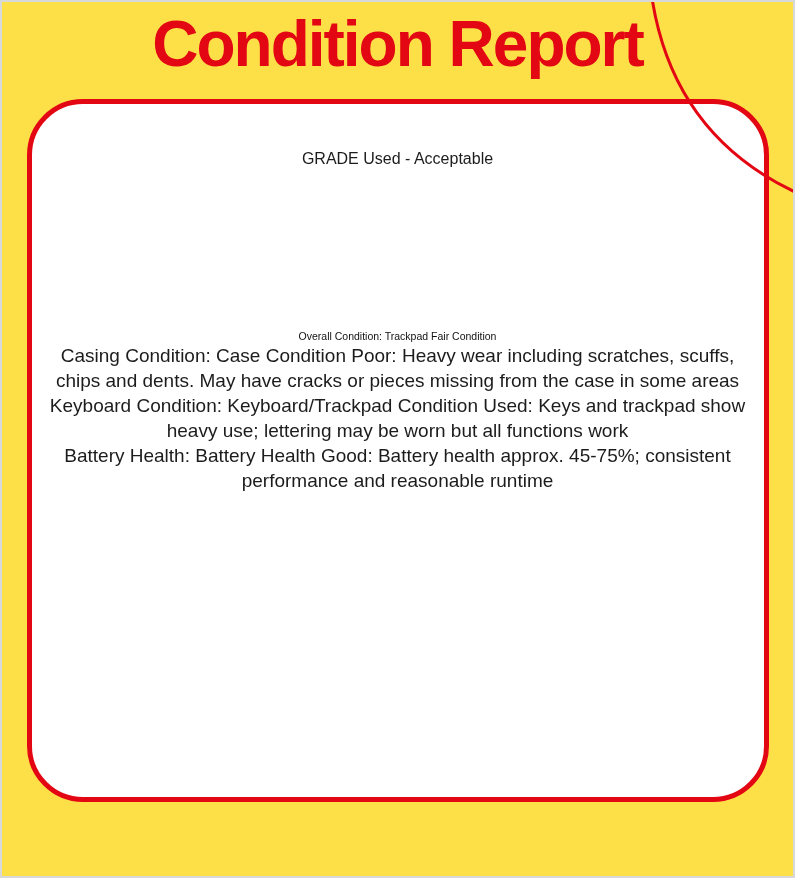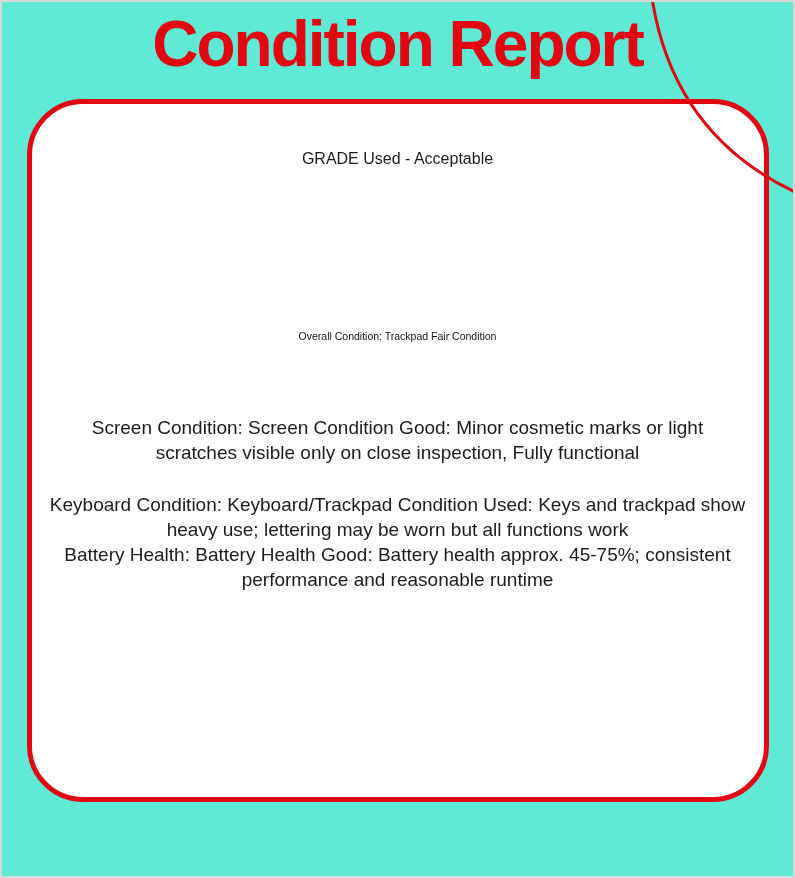--- a/index.html
+++ b/index.html
@@ -10,21 +10,21 @@
   *{margin:0;padding:0;box-sizing:border-box;}
   html,body{background:#ffffff;}
   body{
     font-family:"Liberation Sans", sans-serif;
     color:var(--text);
   }
   .page{
     position:relative;
     width:795px;
     height:878px;
-    background:#5eead4;
+    background:#fde047;
     border:2px solid var(--page-edge);
     overflow:hidden;
   }
   .page-title{
     margin-top:6px;
     text-align:center;
     font-size:64px;
     line-height:72px;
     font-weight:bold;
     letter-spacing:-2px;
@@ -79,22 +79,22 @@
 <div class="page">
 
   <h1 class="page-title">Condition Report</h1>
 
   <div class="card">
 
     <div class="grade-heading">GRADE Used - Acceptable</div>
 
     <div class="overall-condition">Overall Condition: Trackpad Fair Condition</div>
 
-    <p class="section section-screen">Screen Condition: Screen Condition Good: Minor cosmetic marks or light scratches visible only on close inspection, Fully functional</p>
 
+    <p class="section section-casing">Casing Condition: Case Condition Poor: Heavy wear including scratches, scuffs, chips and dents. May have cracks or pieces missing from the case in some areas</p>
 
     <p class="section section-keyboard">Keyboard Condition: Keyboard/Trackpad Condition Used: Keys and trackpad show heavy use; lettering may be worn but all functions work</p>
 
     <p class="section section-battery">Battery Health: Battery Health Good: Battery health approx. 45-75%; consistent performance and reasonable runtime</p>
 
   </div>
 
   <svg class="swoosh" viewBox="0 0 795 878" xmlns="http://www.w3.org/2000/svg" aria-hidden="true">
     <path d="M 650 -4 Q 671 132 793 190" fill="none" stroke="currentColor" stroke-width="3"></path>
   </svg>

